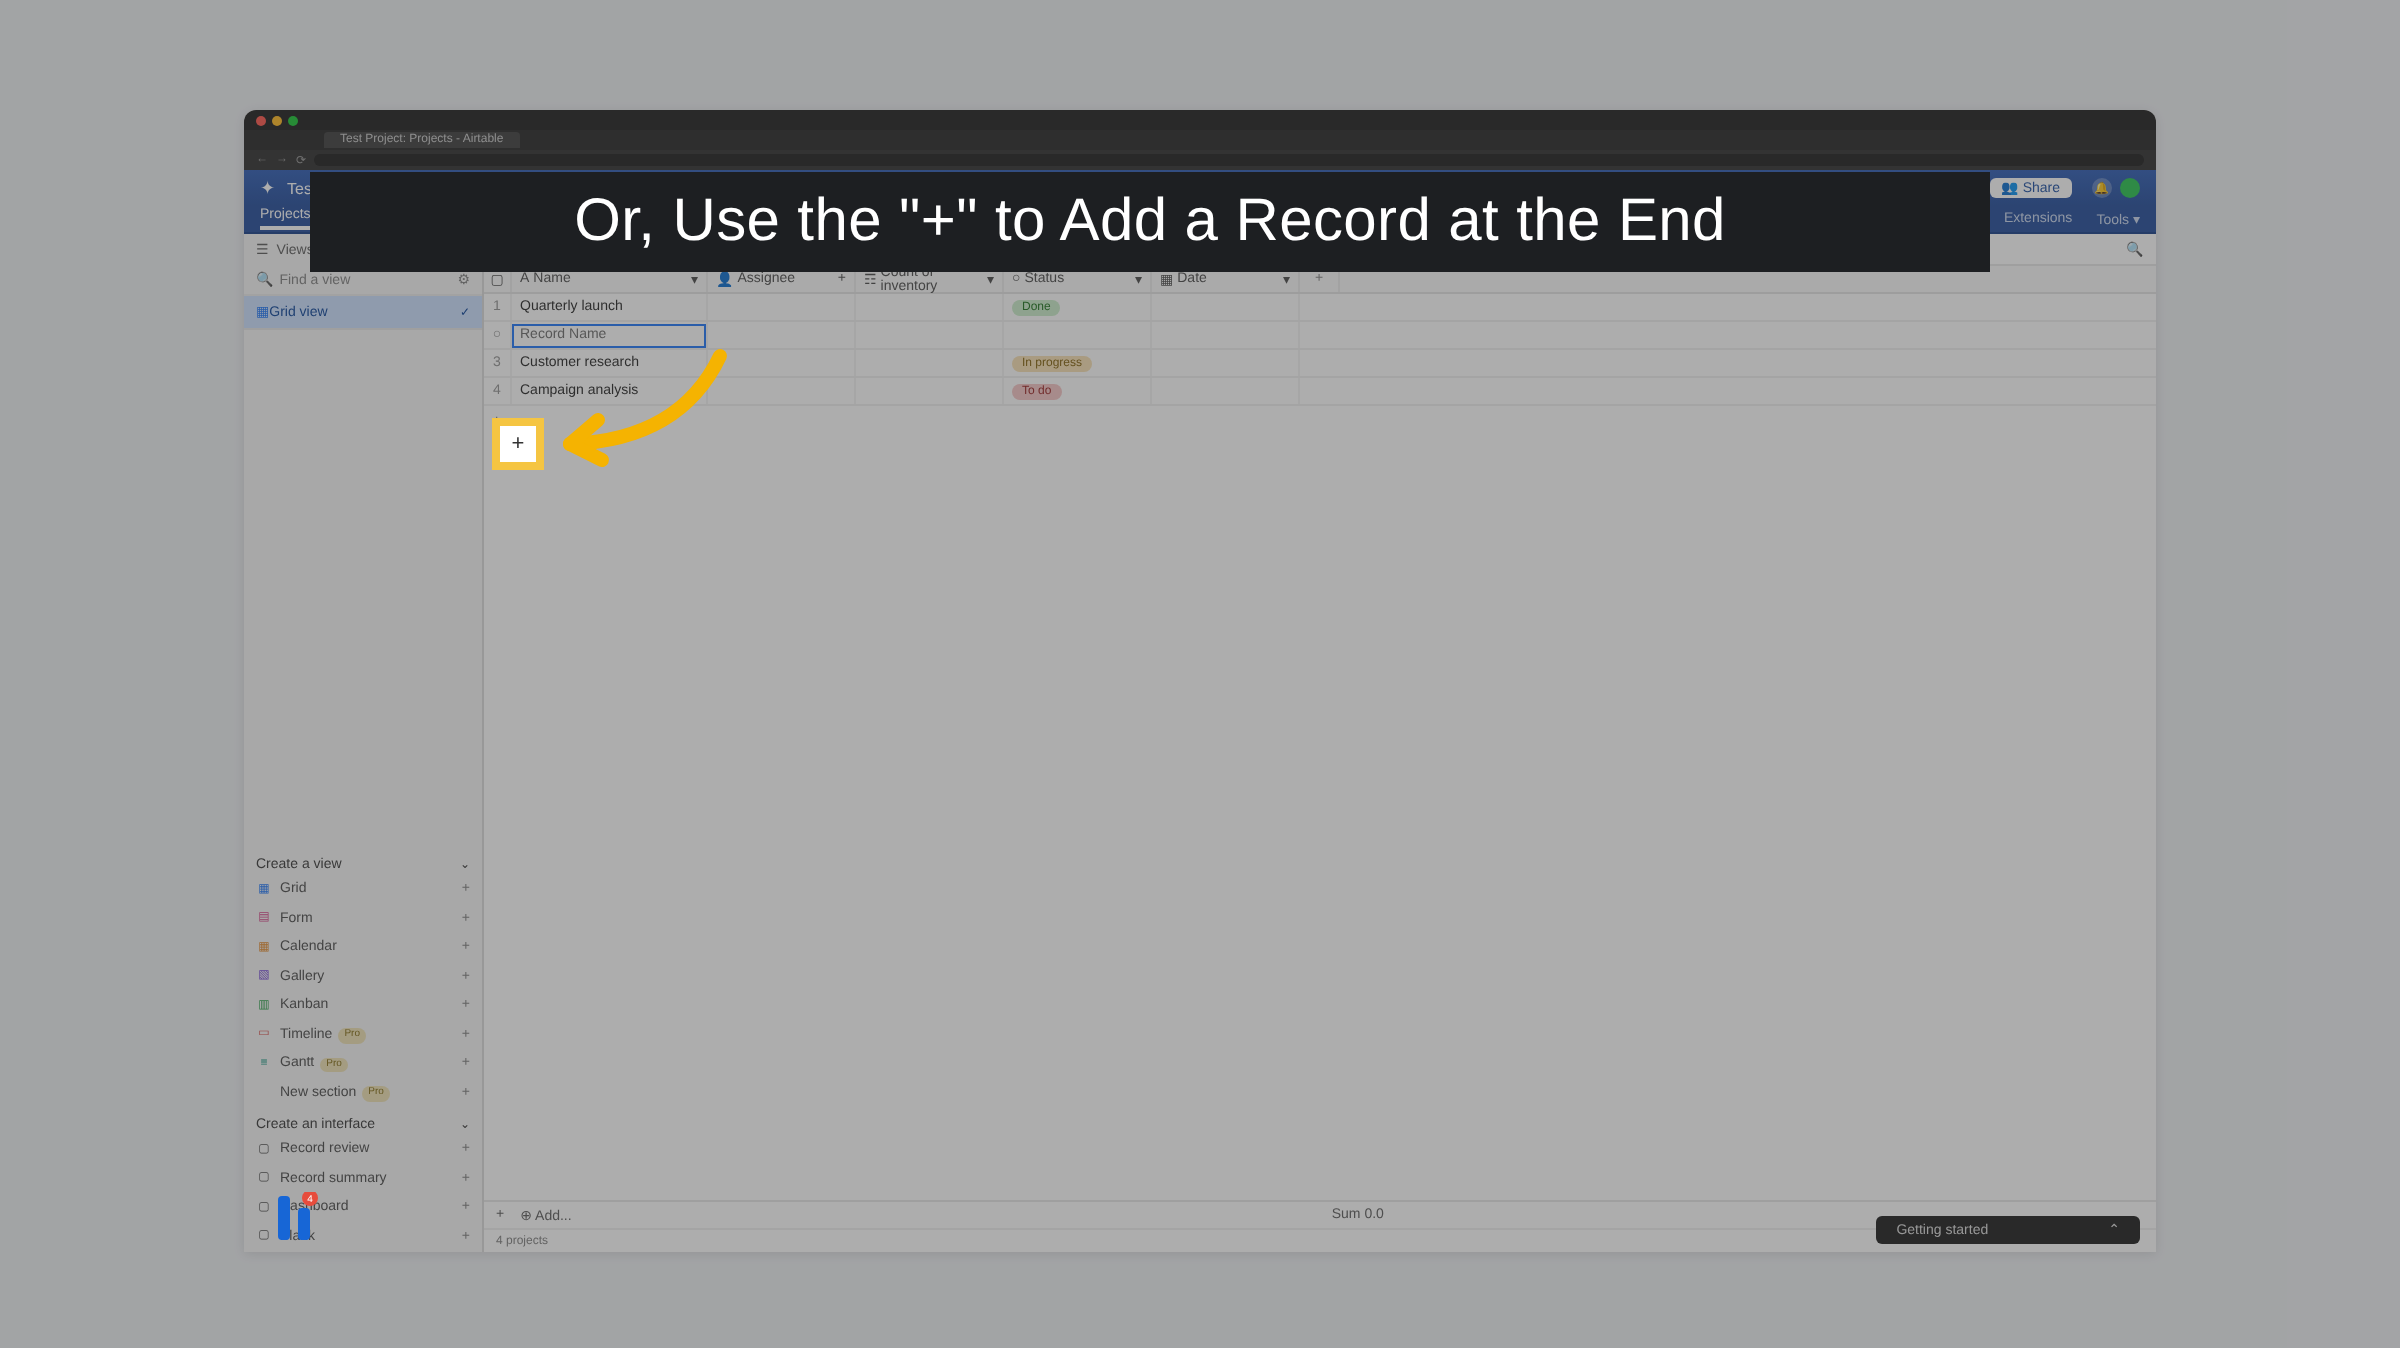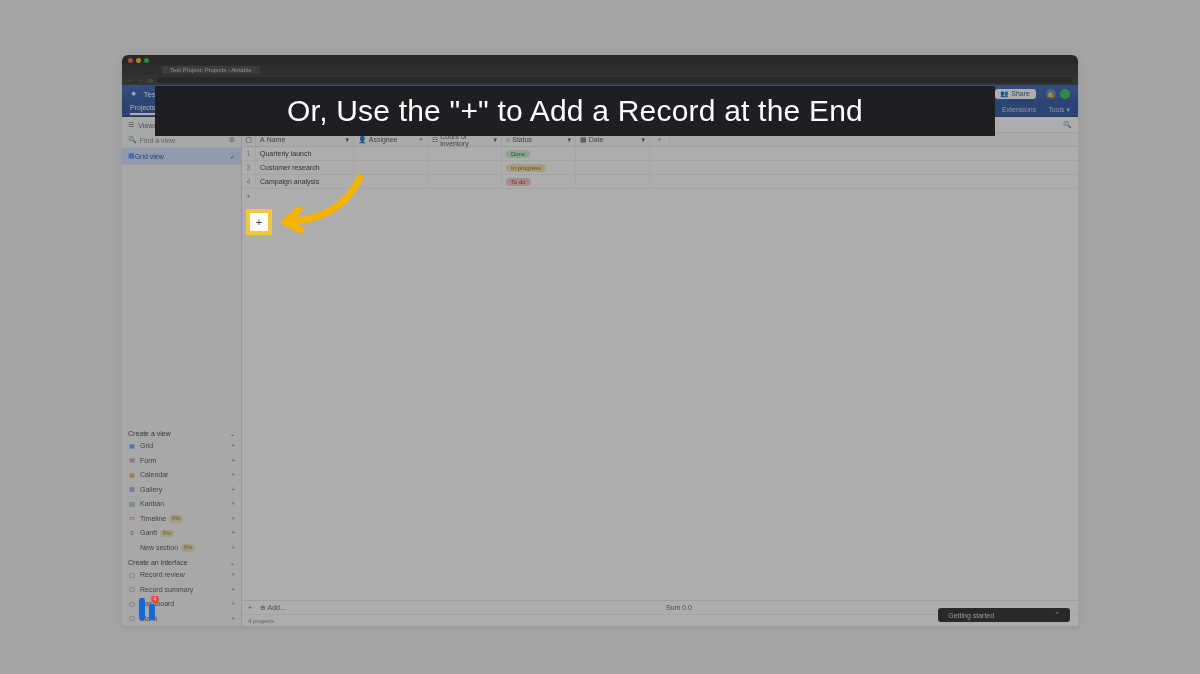--- a/index.html
+++ b/index.html
@@ -234,20 +234,30 @@
           <div class="row">
             <div class="cell num">1</div>
             <div class="cell name">Quarterly launch</div>
             <div class="cell assignee"></div>
             <div class="cell count"></div>
             <div class="cell status">
               <span class="status-pill st-done">Done</span>
             </div>
             <div class="cell date"></div>
           </div>
+          <div class="row editing">
+            <div class="cell num">○</div>
+            <div class="cell name">
+              <input placeholder="Record Name" style="">
+            </div>
+            <div class="cell assignee"></div>
+            <div class="cell count"></div>
+            <div class="cell status"></div>
+            <div class="cell date"></div>
+          </div>
           <div class="row">
             <div class="cell num">3</div>
             <div class="cell name">Customer research</div>
             <div class="cell assignee"></div>
             <div class="cell count"></div>
             <div class="cell status">
               <span class="status-pill st-prog">In progress</span>
             </div>
             <div class="cell date"></div>
           </div>

